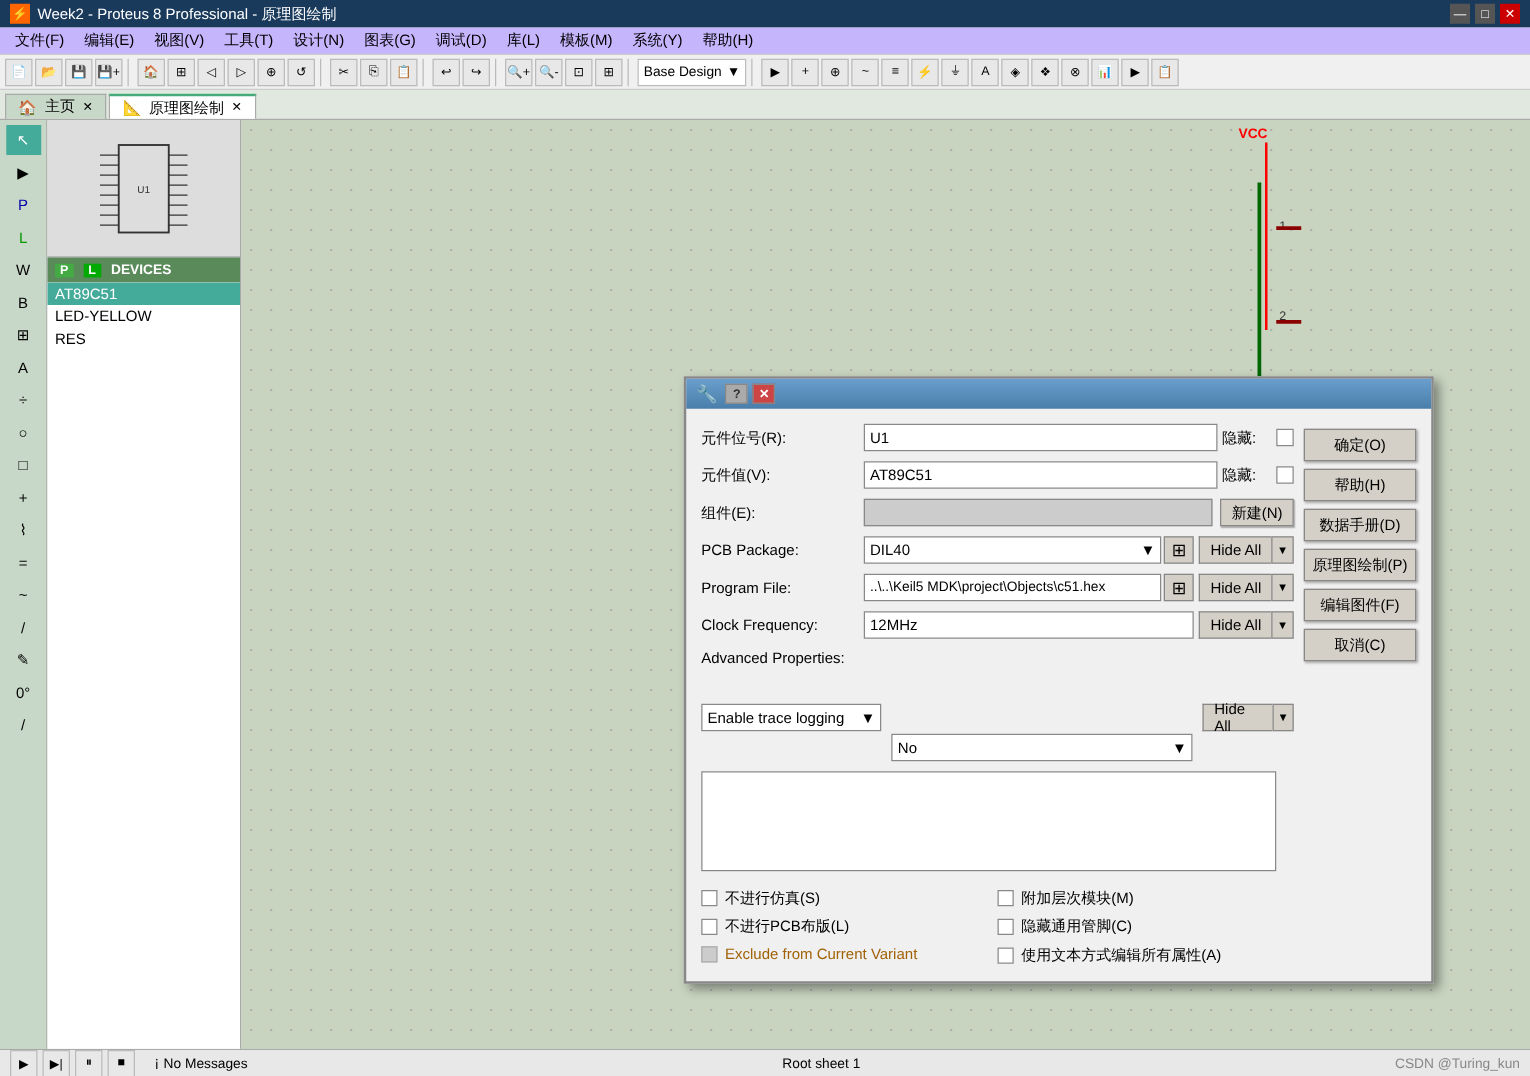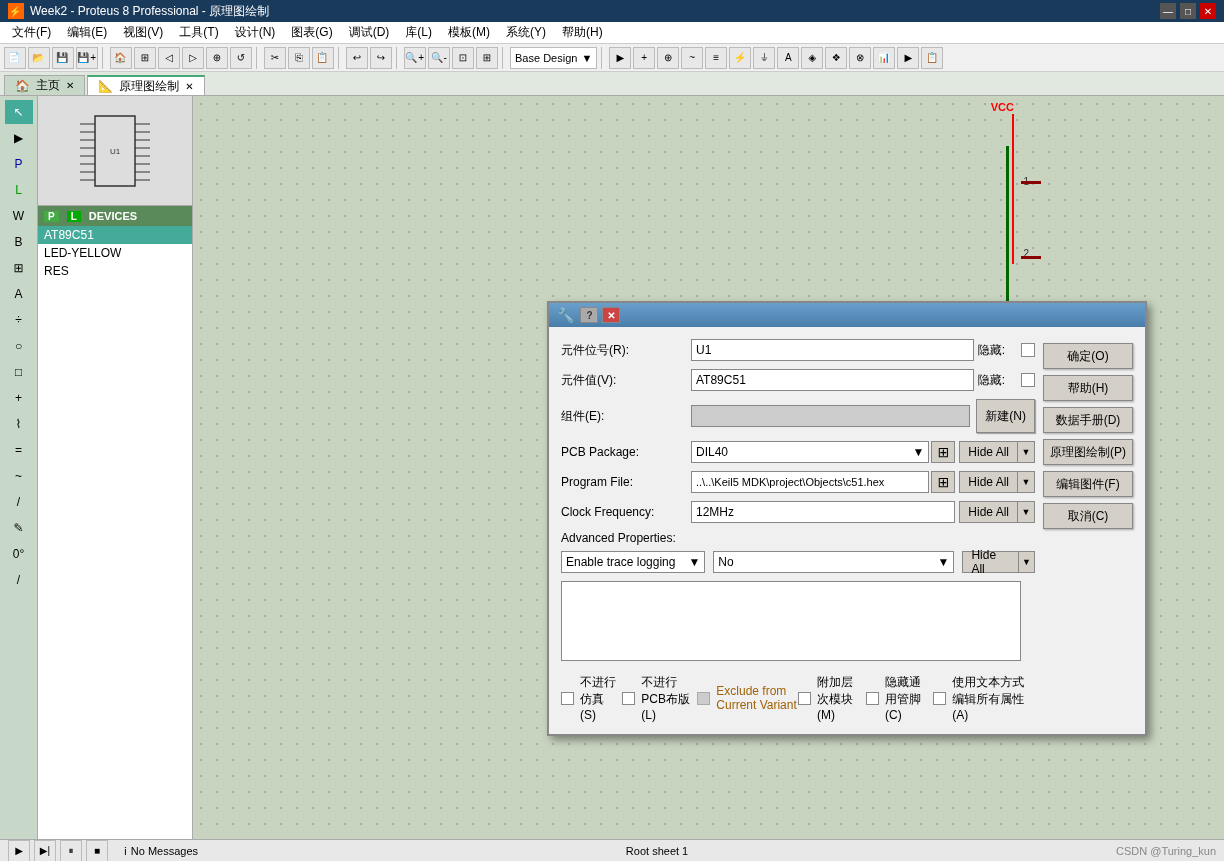--- a/index.html
+++ b/index.html
@@ -7,21 +7,21 @@
     
     
     .title-bar { background: #1a3a5c; color: white; height: 22px; display: flex; align-items: center; padding: 0 8px; font-size: 12px; }
     .title-bar-icon { width: 16px; height: 16px; background: #ff6600; margin-right: 6px; display: inline-block; font-size: 10px; display: flex; align-items: center; justify-content: center; }
     .title-bar-text { flex: 1; }
     .title-bar-controls { display: flex; gap: 4px; }
     .title-bar-btn { width: 16px; height: 16px; background: #555; color: white; font-size: 10px; display: flex; align-items: center; justify-content: center; cursor: pointer; }
     .title-bar-btn.close { background: #c00; }
     
     
-    .menu-bar { background: #ffffff; height: 22px; display: flex; align-items: center; padding: 0 4px; border-bottom: 1px solid #ccc; }
+    .menu-bar { background: #c4b5fd; height: 22px; display: flex; align-items: center; padding: 0 4px; border-bottom: 1px solid #ccc; }
     .menu-item { padding: 2px 8px; cursor: pointer; font-size: 12px; }
     
     
     .toolbar { background: #f0f0f0; height: 28px; display: flex; align-items: center; padding: 2px 4px; border-bottom: 1px solid #ccc; gap: 2px; }
     .tb-btn { width: 22px; height: 22px; background: #e8e8e8; border: 1px solid #bbb; display: flex; align-items: center; justify-content: center; cursor: pointer; font-size: 10px; }
     .tb-sep { width: 4px; height: 22px; border-left: 1px solid #bbb; margin: 0 2px; }
     .tb-dropdown { height: 22px; border: 1px solid #bbb; background: white; padding: 0 4px; font-size: 11px; display: flex; align-items: center; gap: 4px; cursor: pointer; }
     
     
     .tab-bar { background: #e0e8e0; height: 24px; display: flex; align-items: flex-end; padding-left: 4px; border-bottom: 1px solid #aaa; }
@@ -85,33 +85,33 @@
     .pcb-btn { width: 24px; height: 22px; background: #d4d0c8; border: 1px solid #888; display: flex; align-items: center; justify-content: center; cursor: pointer; margin-left: 2px; font-size: 14px; }
     
     .adv-props-label { font-size: 12px; margin-bottom: 6px; font-weight: normal; }
     .adv-row { display: flex; align-items: center; margin-bottom: 8px; gap: 4px; }
     .adv-select { height: 22px; border: 1px solid #888; background: white; font-size: 12px; display: flex; align-items: center; justify-content: space-between; padding: 0 4px; cursor: pointer; }
     
     .other-props-label { font-size: 12px; margin-bottom: 4px; }
     .other-textarea { width: 100%; height: 80px; border: 1px solid #888; background: white; resize: none; }
     
     .bottom-checks { display: flex; margin-top: 10px; gap: 0; }
-    .check-col { flex: 1; display: flex; flex-direction: row; gap: 6px; }
+    .check-col { flex: 1; display: flex; flex-direction: column; gap: 6px; }
     .check-item { display: flex; align-items: center; gap: 6px; font-size: 12px; }
     .check-box { width: 13px; height: 13px; border: 1px solid #888; background: white; display: inline-flex; align-items: center; justify-content: center; cursor: pointer; flex-shrink: 0; }
     .check-box.disabled { background: #ccc; border-color: #aaa; }
     
     
     .dialog-btns { position: absolute; right: 12px; top: 40px; display: flex; flex-direction: column; gap: 6px; }
     .dlg-btn { width: 90px; height: 26px; background: #d4d0c8; border: 1px solid #888; font-size: 12px; display: flex; align-items: center; justify-content: center; cursor: pointer; box-shadow: 1px 1px 2px rgba(0,0,0,0.3); }
     
     
     .device-preview { height: 110px; background: #ddd; border-bottom: 1px solid #aaa; display: flex; align-items: center; justify-content: center; }
     
-    .new-btn { height: 22px; padding: 16px 8px; background: #d4d0c8; border: 1px solid #888; font-size: 12px; display: flex; align-items: center; cursor: pointer; margin-left: 6px; box-shadow: 1px 1px 1px rgba(0,0,0,0.3); }
+    .new-btn { height: 22px; padding: 4px 8px; background: #d4d0c8; border: 1px solid #888; font-size: 12px; display: flex; align-items: center; cursor: pointer; margin-left: 6px; box-shadow: 1px 1px 1px rgba(0,0,0,0.3); }
     
     .hide-all-group { display: flex; height: 22px; margin-left: 4px; }
     .hide-all-main { padding: 0 8px; background: #d4d0c8; border: 1px solid #888; border-right: none; font-size: 12px; display: flex; align-items: center; cursor: pointer; }
     .hide-all-arrow { width: 18px; background: #d4d0c8; border: 1px solid #888; display: flex; align-items: center; justify-content: center; cursor: pointer; font-size: 9px; }
   </style>
 </head>
 <body>
 
 <div class="title-bar">
   <span class="title-bar-icon">⚡</span>
@@ -371,21 +371,21 @@
           </div>
         </div>
 
         <div style="margin-bottom: 6px;">
           <div class="adv-props-label">Advanced Properties:</div>
           <div class="adv-row">
             <div class="adv-select" style="width:150px;">
               <span>Enable trace logging</span>
               <span>▼</span>
             </div>
-            <div class="adv-select" style="width:251px; margin-left:4px;">
+            <div class="adv-select" style="width:251px; margin-left:4px;margin-top:48px;">
               <span>No</span>
               <span>▼</span>
             </div>
             <div class="hide-all-group">
               <div class="hide-all-main">Hide All</div>
               <div class="hide-all-arrow">▼</div>
             </div>
           </div>
         </div>
 

